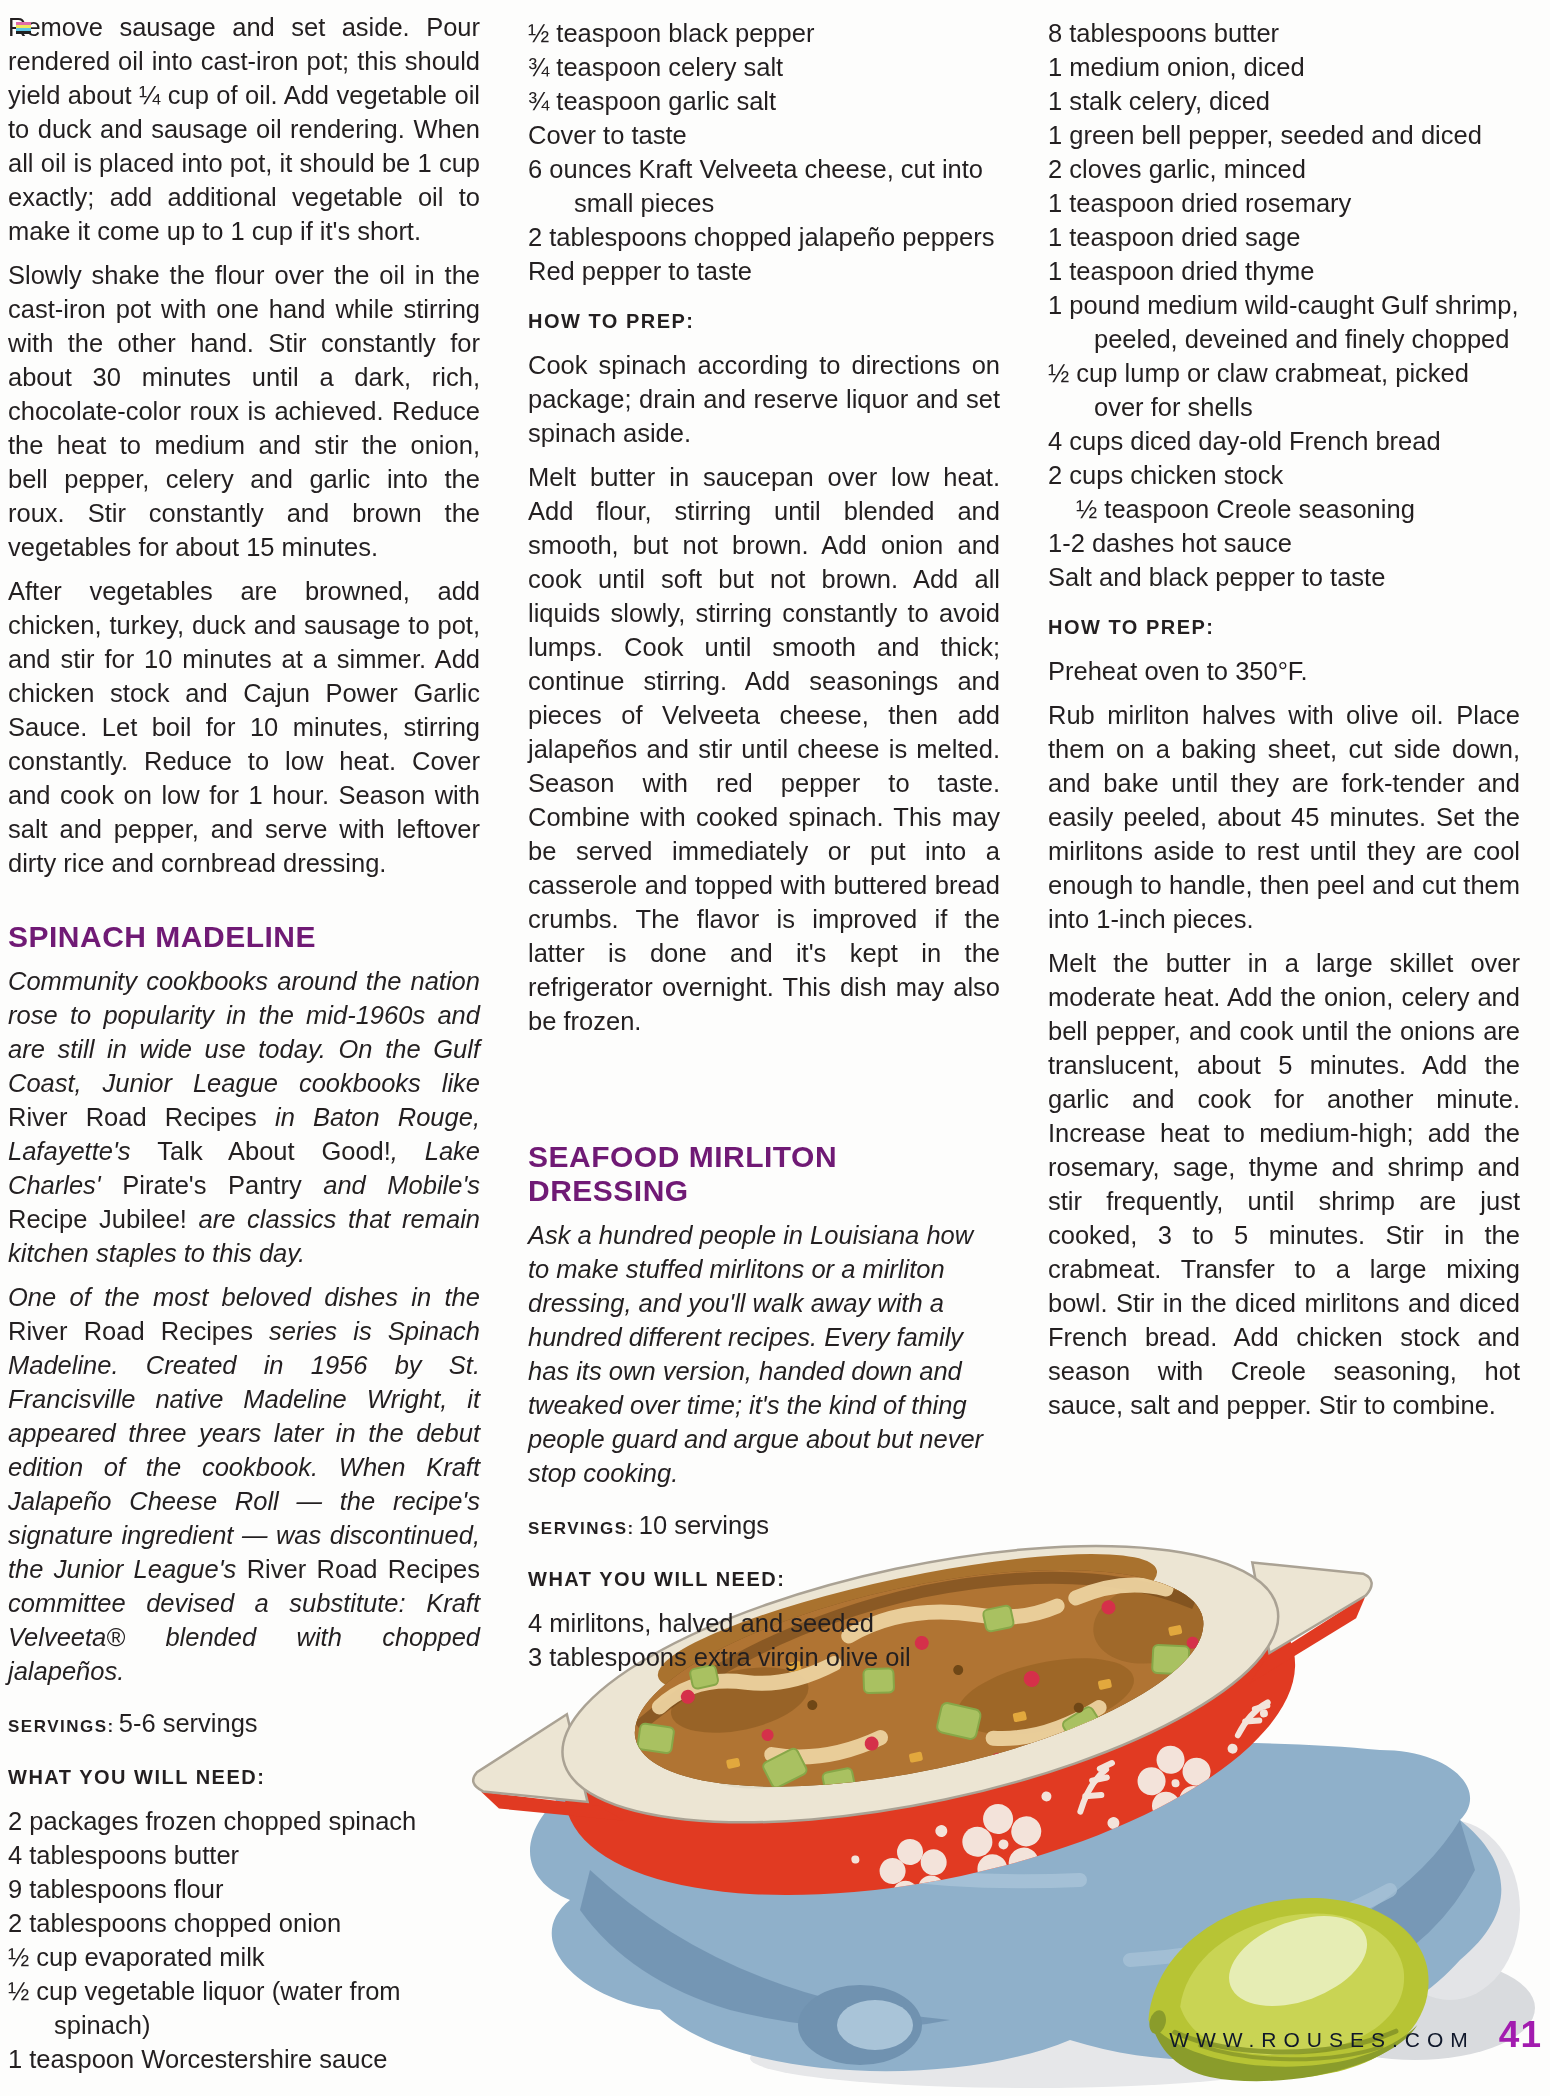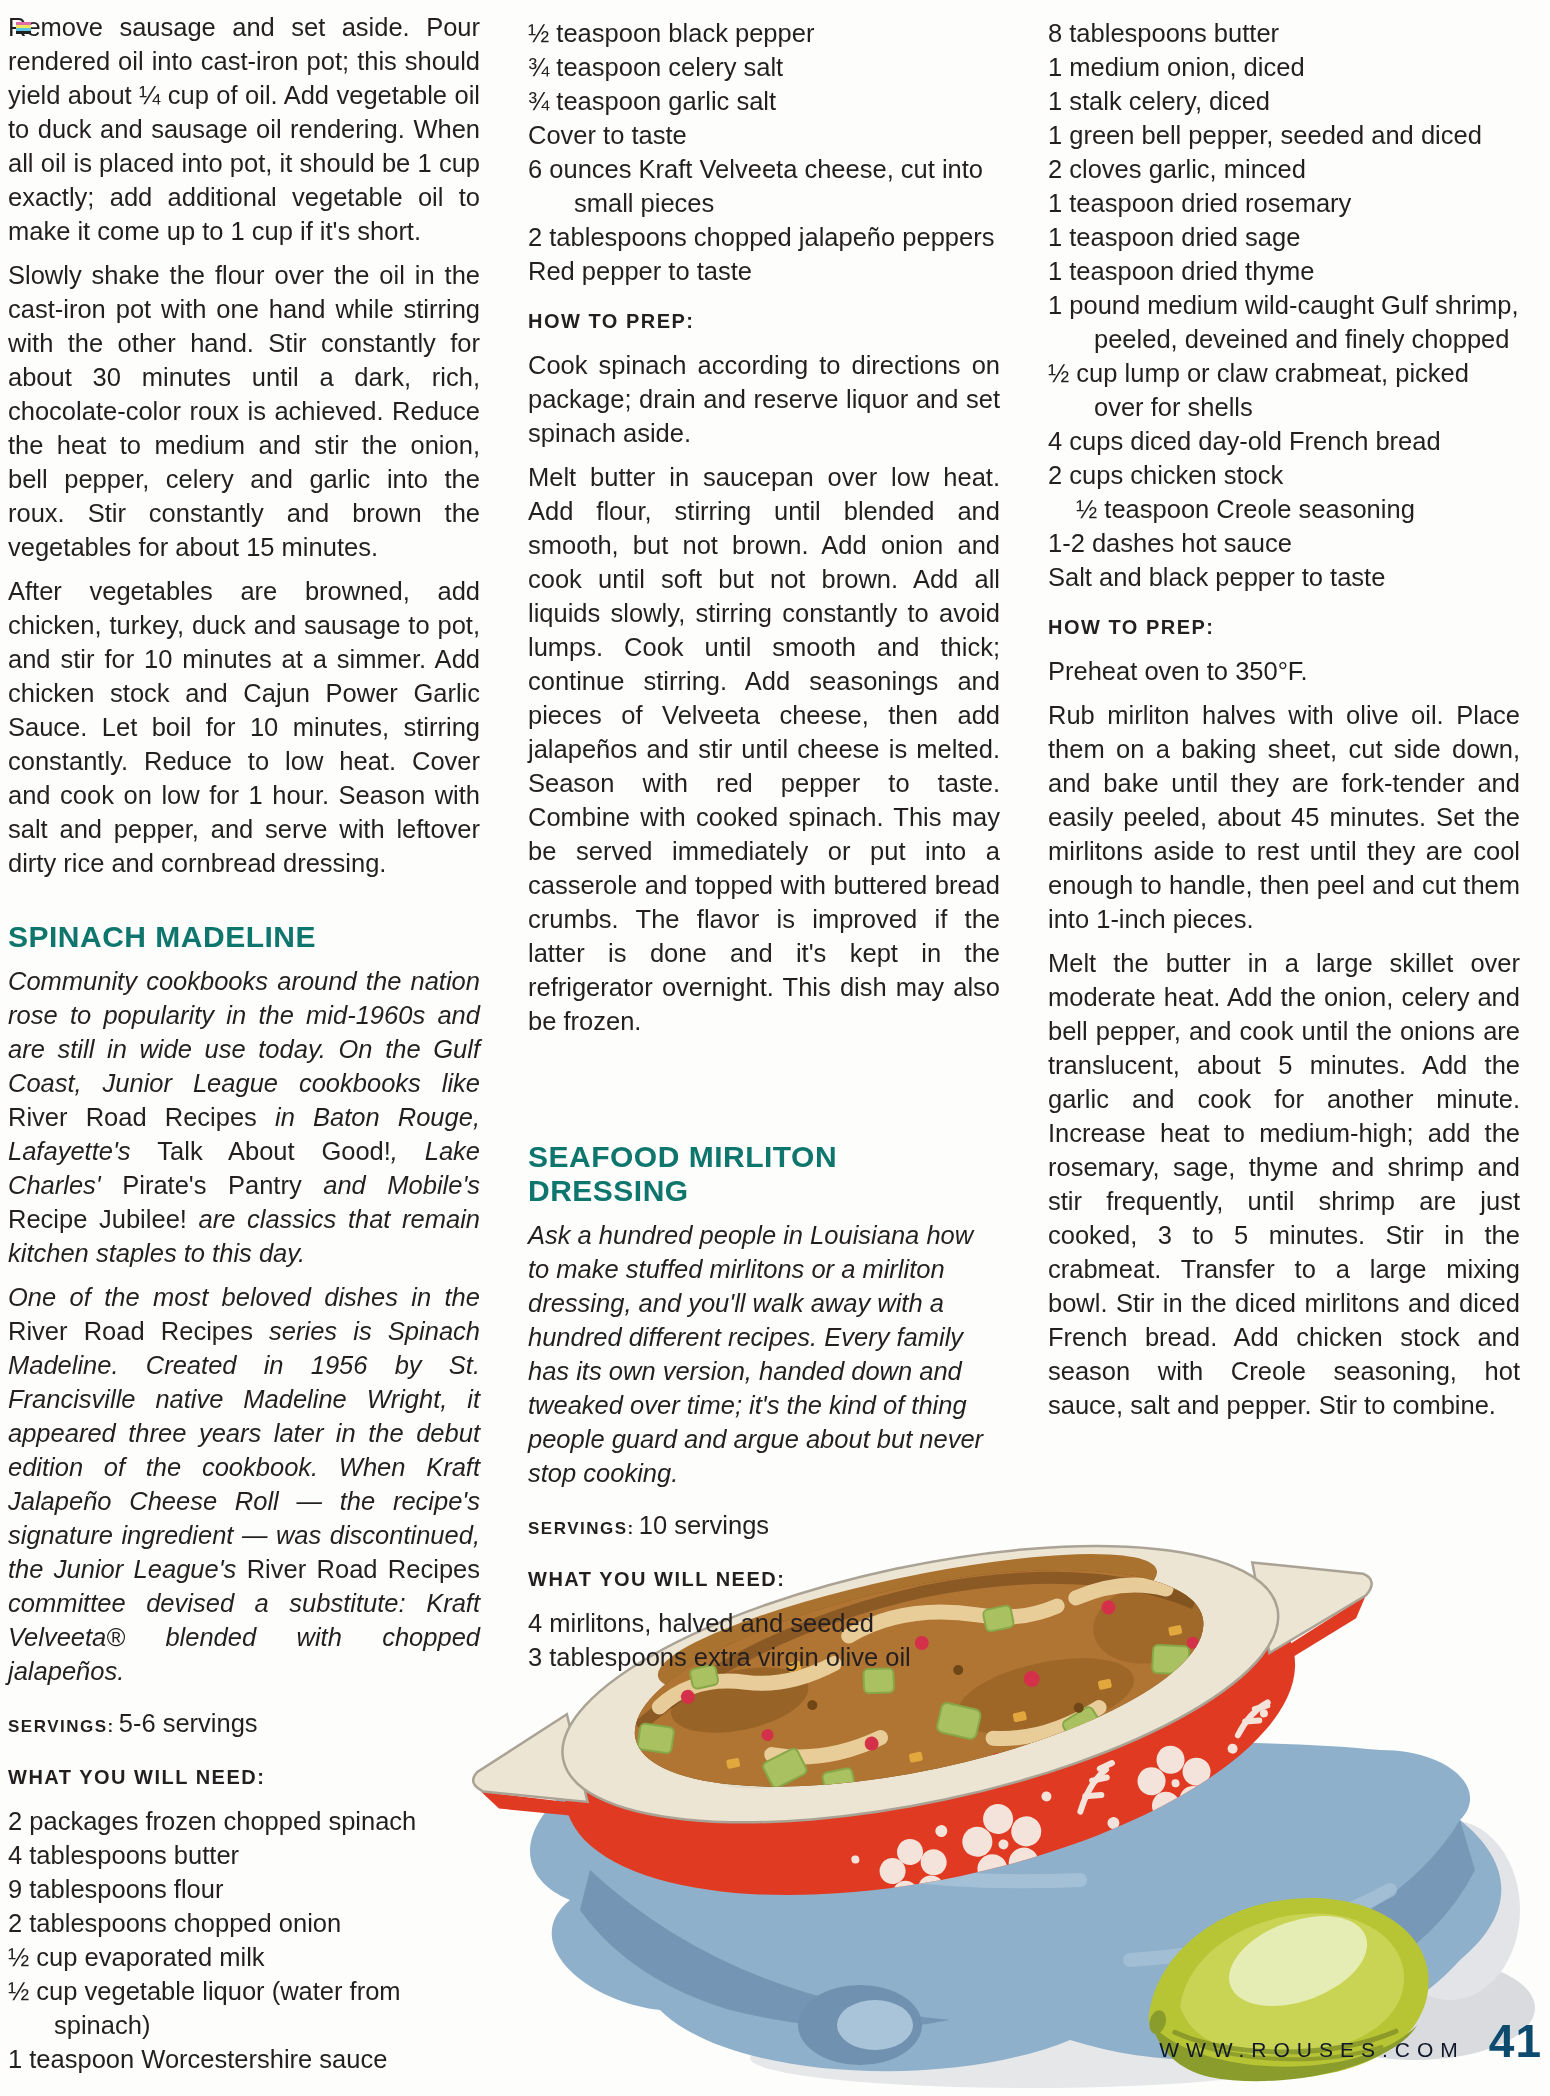--- a/index.html
+++ b/index.html
@@ -9,32 +9,32 @@
     font-family:"Liberation Sans","DejaVu Sans",sans-serif;
   }
   .artifact{position:absolute;left:16px;top:22px;width:15px;height:12px;z-index:4;
     background:linear-gradient(#e06aa8 0 3px,#efe75b 3px 6px,#5ec4e4 6px 9px,#202020 9px 12px);}
   .cols{position:relative;z-index:2;display:flex;gap:48px;padding:10px 24px 0 8px;}
   .col{flex:0 0 472px;font-size:25.5px;line-height:34px;}
   .para{margin:0 0 10px 0;}
   .justify{text-align:justify;}
   .italic{font-style:italic;}
   .roman{font-style:normal;}
-  .h-red{color:#0f766e;font-weight:bold;font-size:30px;letter-spacing:.5px;margin:40px 0 10px;}
+  .h-red{color:#701a75;font-weight:bold;font-size:30px;letter-spacing:.5px;margin:40px 0 10px;}
   .h-bold{font-weight:bold;font-size:20px;letter-spacing:1.5px;margin:16px 0 10px;}
   .label-line{margin:18px 0 4px;}
   .label-line .lbl{font-weight:bold;letter-spacing:1.5px;font-size:17px;margin-right:4px;}
   .ing-list{margin:6px 0 10px;}
   .ing{padding-left:46px;text-indent:-46px;}
   .ing.sm{margin-left:28px;}
   .spacer{width:100%;}
   .illus{position:absolute;left:430px;top:1440px;width:1120px;height:656px;z-index:1;}
   .footer{position:absolute;z-index:3;top:2014px;right:8px;display:flex;align-items:baseline;gap:24px;}
   .footer .url{font-size:21px;letter-spacing:7px;color:#0f172a;}
-  .footer .num{font-size:46px;font-weight:bold;color:#0c4a6e;letter-spacing:1px;}
+  .footer .num{font-size:37px;font-weight:bold;color:#a21caf;letter-spacing:1px;}
 </style>
 </head>
 <body>
 
 <div class="artifact"></div>
 
 <div class="cols">
   <div class="col">
       <div class="para justify">Remove sausage and set aside. Pour rendered oil into cast-iron pot; this should yield about ¼ cup of oil. Add vegetable oil to duck and sausage oil rendering. When all oil is placed into pot, it should be 1 cup exactly; add additional vegetable oil to make it come up to 1 cup if it's short.</div>
       <div class="para justify">Slowly shake the flour over the oil in the cast-iron pot with one hand while stirring with the other hand. Stir constantly for about 30 minutes until a dark, rich, chocolate-color roux is achieved. Reduce the heat to medium and stir the onion, bell pepper, celery and garlic into the roux. Stir constantly and brown the vegetables for about 15 minutes.</div>

